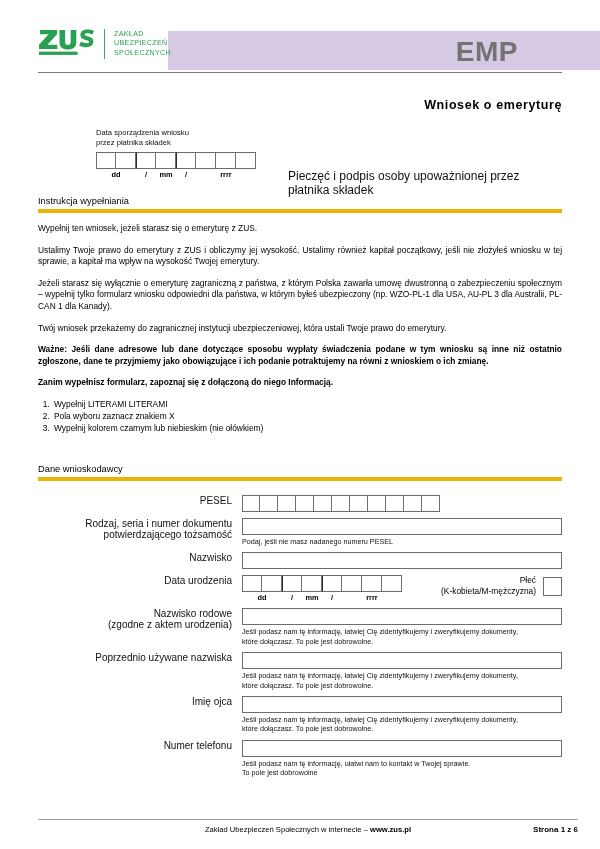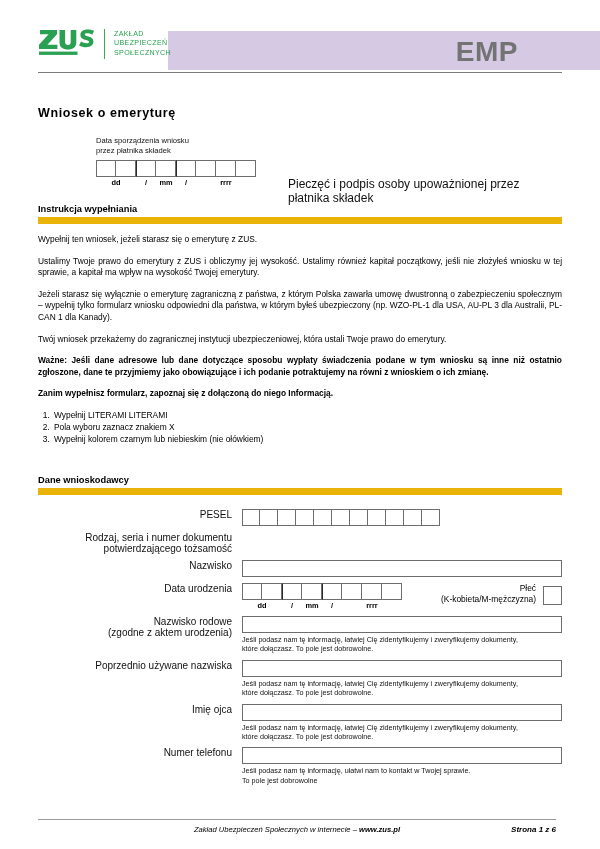--- a/index.html
+++ b/index.html
@@ -75,25 +75,25 @@
   .header-rule {
     position: absolute;
     left: 0;
     right: 0;
     top: 52px;
     border-top: 1px solid #7b7b7b;
   }
 
   
   .form-title {
-    text-align: left;
+    text-align: right;
     font-size: 12.5px;
     font-weight: bold;
     letter-spacing: 0.6px;
-    margin-top: 34px;
+    margin-top: 26px;
   }
 
   
   .date-row {
     position: relative;
     margin-top: 16px;
     height: 56px;
   }
   .date-caption {
     position: absolute;
@@ -138,23 +138,23 @@
     left: 222px;
     top: 41px;
     font-size: 12px;
     color: #111;
     margin-left: 28px;
   }
 
   
   .section-head {
     font-size: 9.3px;
-    font-weight: bold;
+    font-weight: normal;
     padding-bottom: 3px;
-    border-bottom: 7px solid #eab308;
+    border-bottom: 4px solid #eab308;
   }
   .sec-instr { margin-top: 12px; }
   .sec-data  { margin-top: 30px; }
 
   
   .instr p {
     font-size: 8.4px;
     line-height: 11.6px;
     margin: 10px 0 0 0;
     text-align: justify;
@@ -212,44 +212,43 @@
   .pesel-grid .cell:first-child { border-left: 1px solid #6d6d6d; }
 
   .birth-line {
     display: flex;
     align-items: flex-start;
     justify-content: space-between;
   }
   .birth-left { position: relative; width: 168px; }
   .sex-wrap {
     display: flex;
-    align-items: flex-end;
+    align-items: center;
     gap: 7px;
   }
   .sex-label {
     font-size: 8.4px;
     line-height: 11px;
     text-align: right;
     padding-top: 0px;
   }
   .sex-box {
     width: 19px;
     height: 19px;
     border: 1px solid #6d6d6d;
     box-sizing: border-box;
     flex: 0 0 19px;
   }
 
   
   .footer {
     position: absolute;
     left: 38px;
-    right: 44px;
+    right: 22px;
     bottom: 32px;
-    font-style: italic;
   }
   .footer-rule { border-top: 1px solid #9a9a9a; }
   .footer-inner {
     position: relative;
     margin-top: 5px;
     height: 12px;
   }
   .footer-center {
     text-align: center;
     font-size: 7.6px;
@@ -360,20 +359,24 @@
           <div class="cell"></div>
         </div>
       </div>
     </div>
 
     <div class="field-row">
       <div class="field-label">
         <div>Rodzaj, seria i numer dokumentu</div>
         <div>potwierdzającego tożsamość</div>
       </div>
+      <div class="field-body">
+        <div class="text-box"></div>
+        <div class="hint">Podaj, jeśli nie masz nadanego numeru PESEL</div>
+      </div>
     </div>
 
 
     <div class="field-row">
       <div class="field-label">Nazwisko</div>
       <div class="field-body">
         <div class="text-box"></div>
       </div>
     </div>
 

